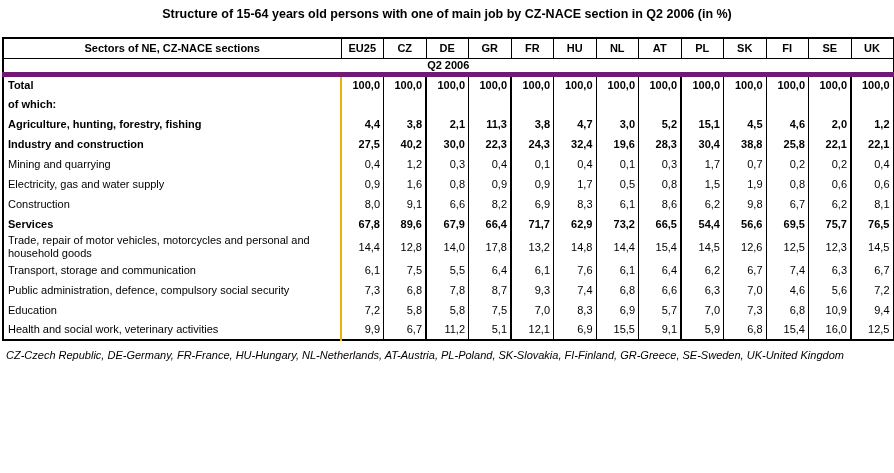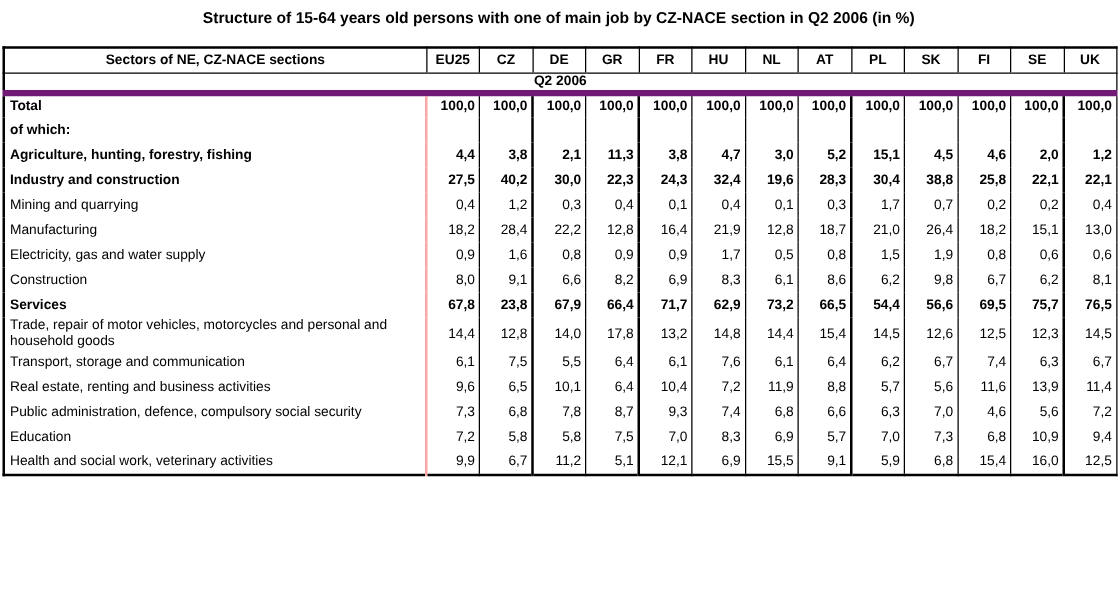--- a/index.html
+++ b/index.html
@@ -52,21 +52,21 @@
   tr.period-row { height: 15px; }
   tr.period-row td {
     font-weight: bold;
     text-align: center;
     border-bottom: 5px solid #701a75;
   }
   tbody tr { height: 20px; }
   td.lbl {
     text-align: left;
     padding-left: 4px;
-    border-right: 2px solid #fca5a5;
+    border-right: 2px solid #eab308;
     white-space: normal;
   }
   td.lbl.ind { }
   td.num {
     text-align: right;
     padding-right: 3px;
     border-left: 1px solid #000;
   }
   th.grp, td.num.grp { border-left: 2px solid #000; }
   tr.bold td { font-weight: bold; }
@@ -198,36 +198,20 @@
           <td class="num">0,4</td>
           <td class="num">0,1</td>
           <td class="num">0,3</td>
           <td class="num grp">1,7</td>
           <td class="num">0,7</td>
           <td class="num">0,2</td>
           <td class="num">0,2</td>
           <td class="num grp">0,4</td>
         </tr>
         <tr>
-          <td class="lbl ind">Manufacturing</td>
-          <td class="num">18,2</td>
-          <td class="num">28,4</td>
-          <td class="num grp">22,2</td>
-          <td class="num">12,8</td>
-          <td class="num grp">16,4</td>
-          <td class="num">21,9</td>
-          <td class="num">12,8</td>
-          <td class="num">18,7</td>
-          <td class="num grp">21,0</td>
-          <td class="num">26,4</td>
-          <td class="num">18,2</td>
-          <td class="num">15,1</td>
-          <td class="num grp">13,0</td>
-        </tr>
-        <tr>
           <td class="lbl ind">Electricity, gas and water supply</td>
           <td class="num">0,9</td>
           <td class="num">1,6</td>
           <td class="num grp">0,8</td>
           <td class="num">0,9</td>
           <td class="num grp">0,9</td>
           <td class="num">1,7</td>
           <td class="num">0,5</td>
           <td class="num">0,8</td>
           <td class="num grp">1,5</td>
@@ -248,21 +232,21 @@
           <td class="num">8,6</td>
           <td class="num grp">6,2</td>
           <td class="num">9,8</td>
           <td class="num">6,7</td>
           <td class="num">6,2</td>
           <td class="num grp">8,1</td>
         </tr>
         <tr class="bold">
           <td class="lbl ind">Services</td>
           <td class="num">67,8</td>
-          <td class="num">23,8</td>
+          <td class="num">89,6</td>
           <td class="num grp">67,9</td>
           <td class="num">66,4</td>
           <td class="num grp">71,7</td>
           <td class="num">62,9</td>
           <td class="num">73,2</td>
           <td class="num">66,5</td>
           <td class="num grp">54,4</td>
           <td class="num">56,6</td>
           <td class="num">69,5</td>
           <td class="num">75,7</td>
@@ -294,36 +278,20 @@
           <td class="num">7,6</td>
           <td class="num">6,1</td>
           <td class="num">6,4</td>
           <td class="num grp">6,2</td>
           <td class="num">6,7</td>
           <td class="num">7,4</td>
           <td class="num">6,3</td>
           <td class="num grp">6,7</td>
         </tr>
         <tr>
-          <td class="lbl ind">Real estate, renting and business activities</td>
-          <td class="num">9,6</td>
-          <td class="num">6,5</td>
-          <td class="num grp">10,1</td>
-          <td class="num">6,4</td>
-          <td class="num grp">10,4</td>
-          <td class="num">7,2</td>
-          <td class="num">11,9</td>
-          <td class="num">8,8</td>
-          <td class="num grp">5,7</td>
-          <td class="num">5,6</td>
-          <td class="num">11,6</td>
-          <td class="num">13,9</td>
-          <td class="num grp">11,4</td>
-        </tr>
-        <tr>
           <td class="lbl ind">Public administration, defence, compulsory social security</td>
           <td class="num">7,3</td>
           <td class="num">6,8</td>
           <td class="num grp">7,8</td>
           <td class="num">8,7</td>
           <td class="num grp">9,3</td>
           <td class="num">7,4</td>
           <td class="num">6,8</td>
           <td class="num">6,6</td>
           <td class="num grp">6,3</td>
@@ -360,14 +328,15 @@
           <td class="num">9,1</td>
           <td class="num grp">5,9</td>
           <td class="num">6,8</td>
           <td class="num">15,4</td>
           <td class="num">16,0</td>
           <td class="num grp">12,5</td>
         </tr>
       </tbody>
   </table>
 
+  <div class="footnote">CZ-Czech Republic, DE-Germany, FR-France, HU-Hungary, NL-Netherlands, AT-Austria, PL-Poland, SK-Slovakia, FI-Finland, GR-Greece, SE-Sweden, UK-United Kingdom</div>
 
 </div>
 
 </body></html>

